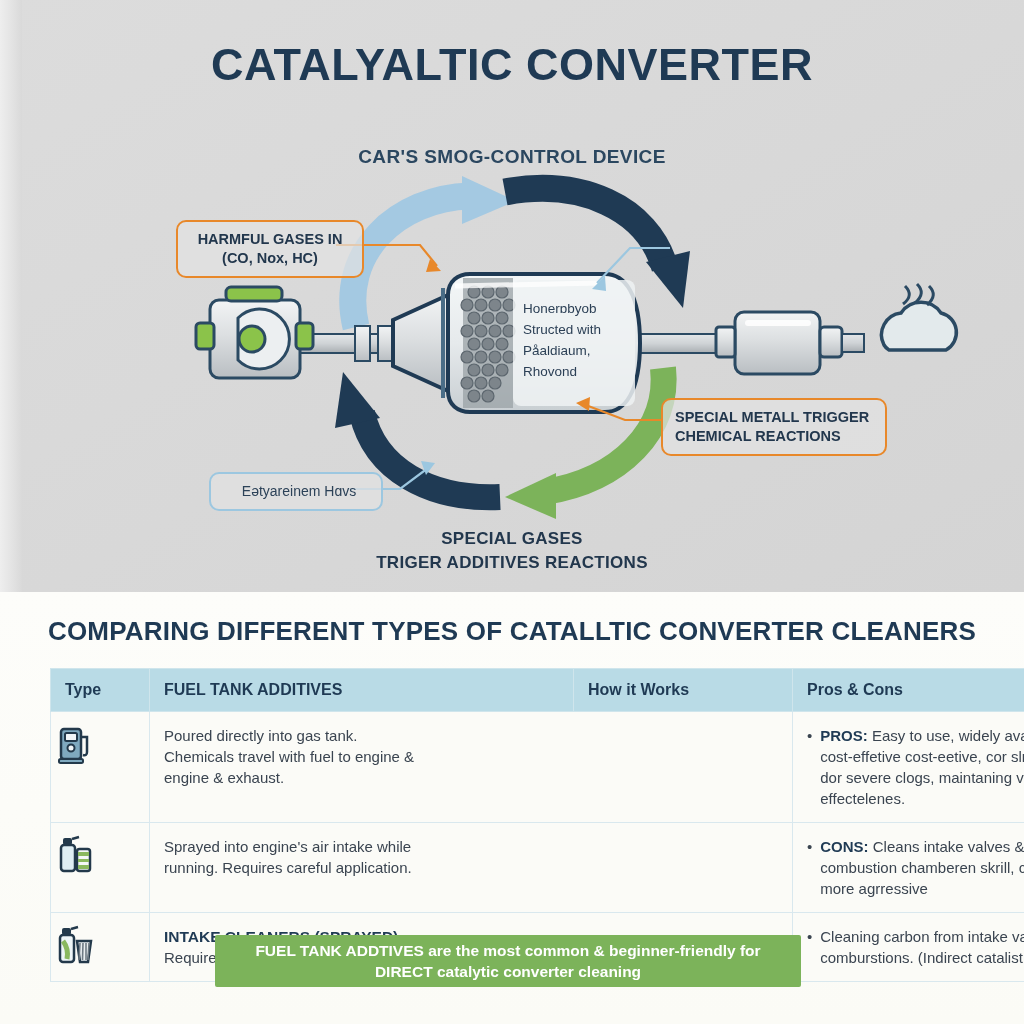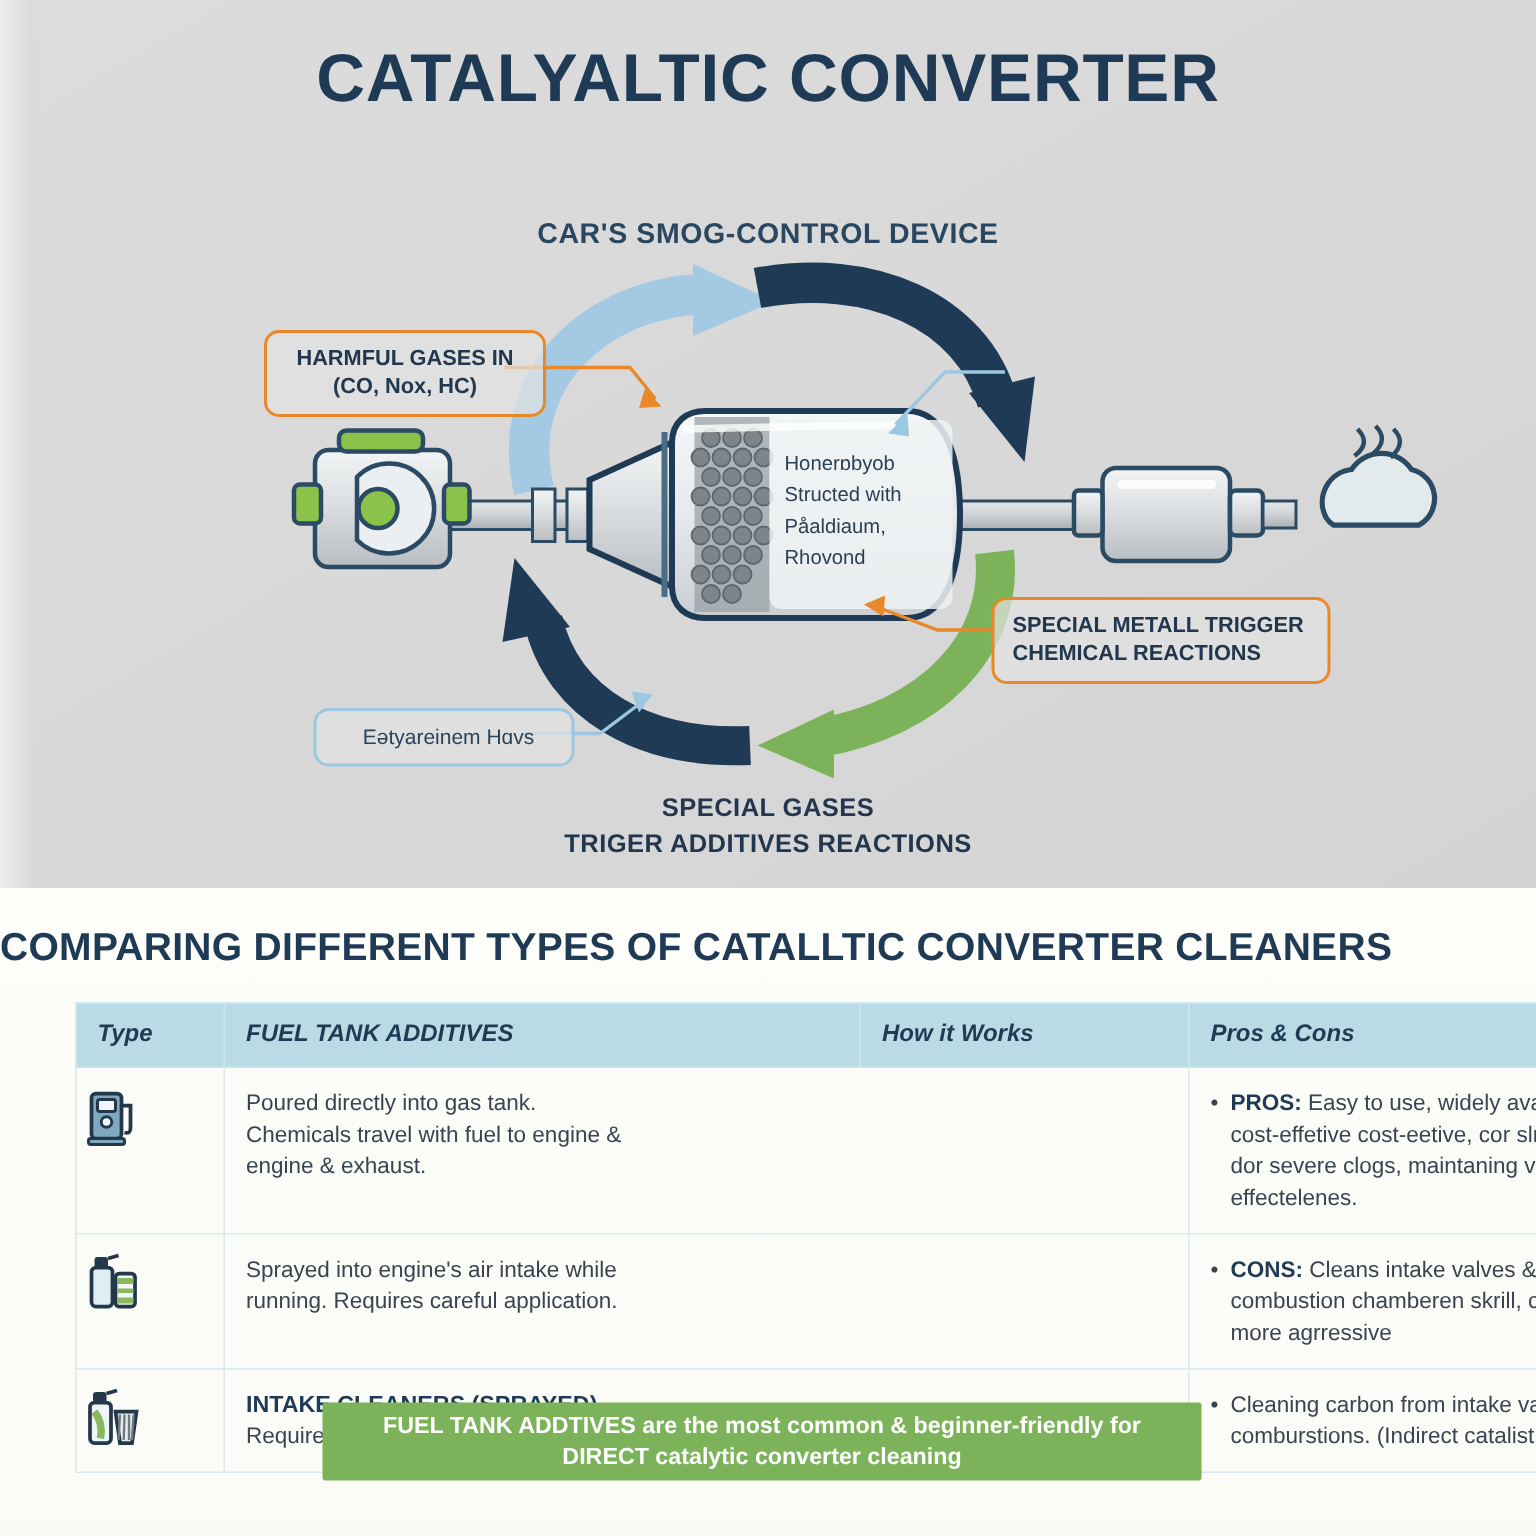--- a/index.html
+++ b/index.html
@@ -19,21 +19,21 @@
   .panel-left-edge{
     position:absolute;left:0;top:0;width:22px;height:592px;
     background:linear-gradient(90deg,#eeeeee 0%,#e2e2e2 60%,#d9d9d9 100%);
   }
 
   .title{
     position:absolute;left:0;top:26px;width:1024px;text-align:center;
     font-size:45px;line-height:52px;font-weight:bold;color:#1f3a54;
     letter-spacing:0.5px;
   }
-  .title .l2{display:block;}
+  .title .l2{display:block;margin-top:13px;}
   .subtitle{
     position:absolute;left:0;top:146px;width:1024px;text-align:center;
     font-size:19px;font-weight:bold;color:#2b4760;letter-spacing:0.4px;
   }
 
   
   .callout{
     position:absolute;border-radius:10px;padding:8px 12px;
     font-size:14.5px;line-height:19px;font-weight:bold;
     color:#22374d;text-align:center;background:rgba(226,226,226,0.72);
@@ -56,33 +56,32 @@
     font-size:17px;line-height:24px;font-weight:bold;color:#22374d;
     letter-spacing:0.3px;
   }
 
   
   .table-panel{
     position:absolute;left:0;top:592px;width:1024px;height:432px;
     background:linear-gradient(180deg,#fdfdfa 0%,#fbfbf6 100%);
   }
   .section-title{
-    position:absolute;left:0;top:24px;width:1024px;text-align:left;
+    position:absolute;left:0;top:24px;width:1024px;text-align:center;
     font-size:26px;font-weight:bold;color:#1f3a54;letter-spacing:0.2px;
   }
 
   .tbl{
     position:absolute;left:50px;top:76px;width:924px;
     border-collapse:collapse;table-layout:fixed;
   }
   .tbl th{
     background:#b9dbe6;color:#1f3a54;font-size:16px;font-weight:bold;
     text-align:left;padding:12px 14px;border:1px solid #cfe5ec;
     white-space:nowrap;
-    font-style:italic;
   }
   .tbl th.c-icon{width:70px;}
   .tbl th.c-type{width:395px;}
   .tbl th.c-how{width:190px;}
   .tbl th.c-pros{width:269px;}
   .tbl td{
     border:1px solid #d9e8ee;vertical-align:top;padding:13px 14px;
     font-size:15px;line-height:21px;color:#3a4450;background:#fbfbf7;
   }
   .tbl td.icon-cell{text-align:center;padding:12px 6px;}

